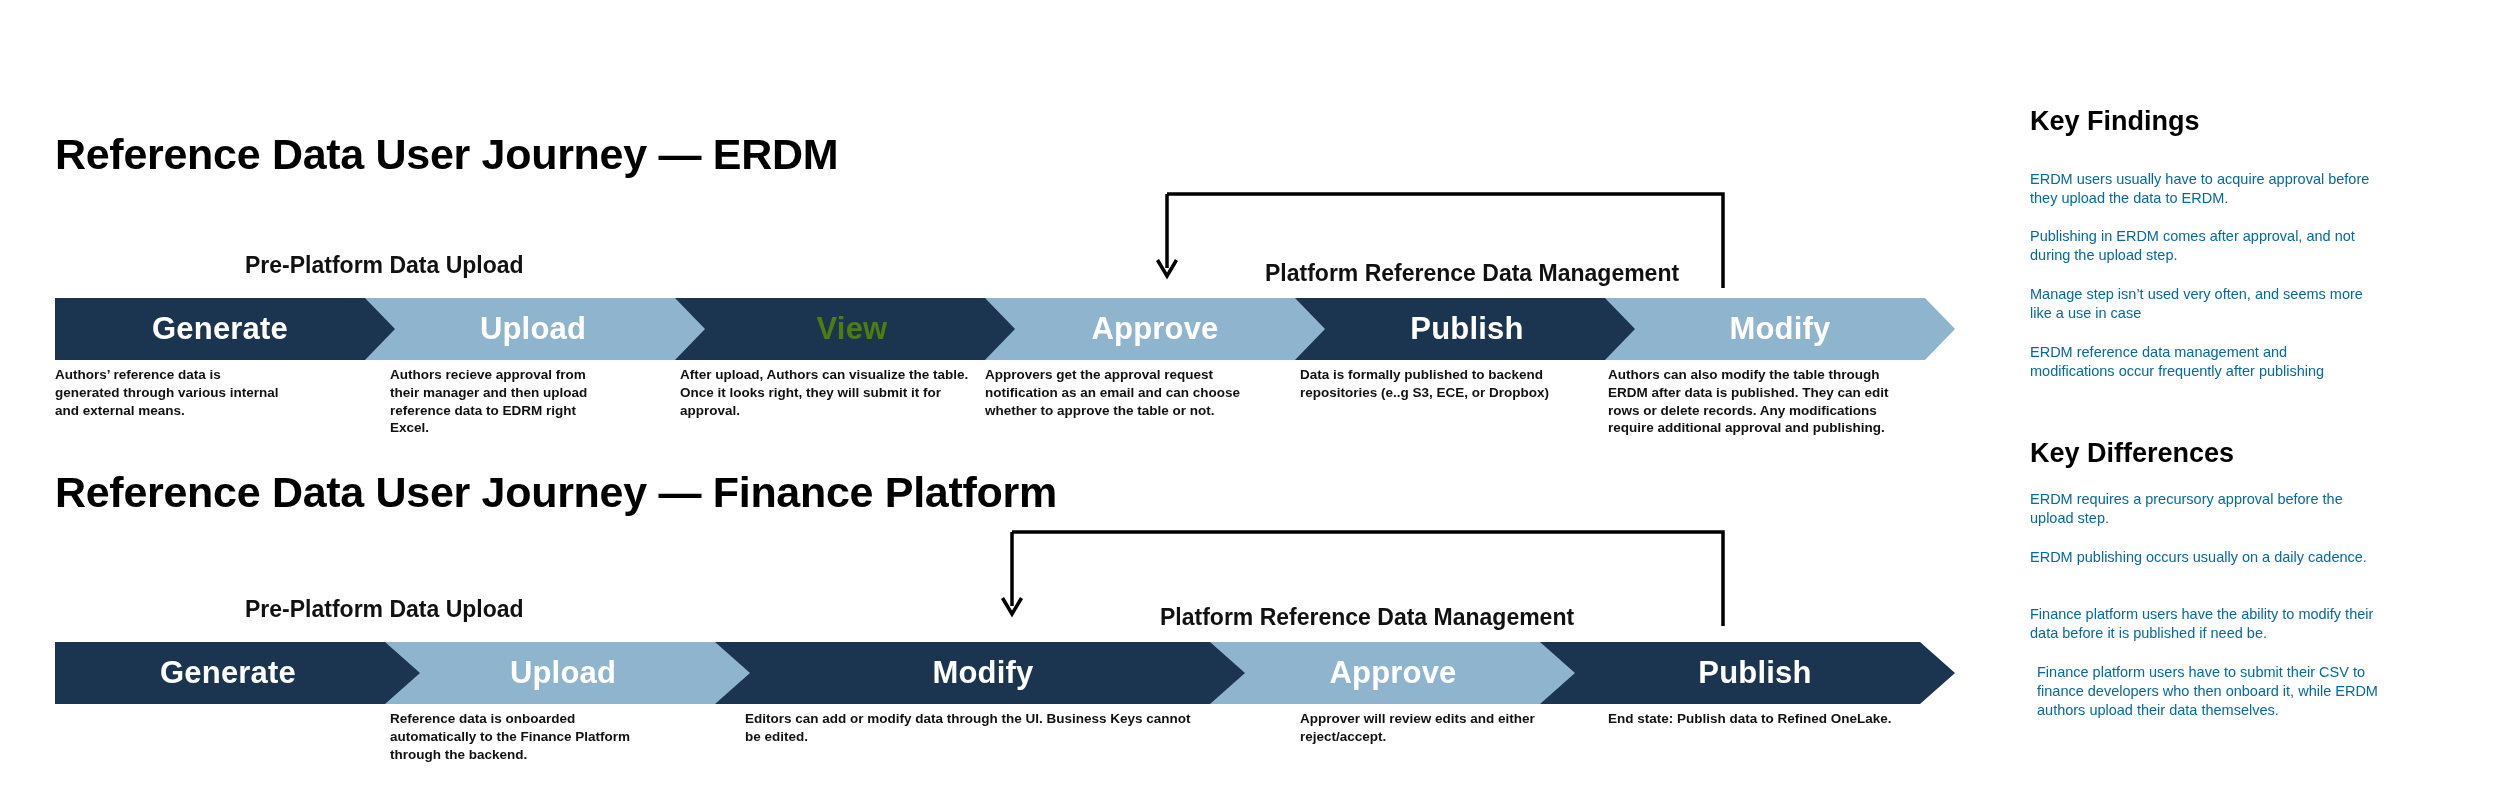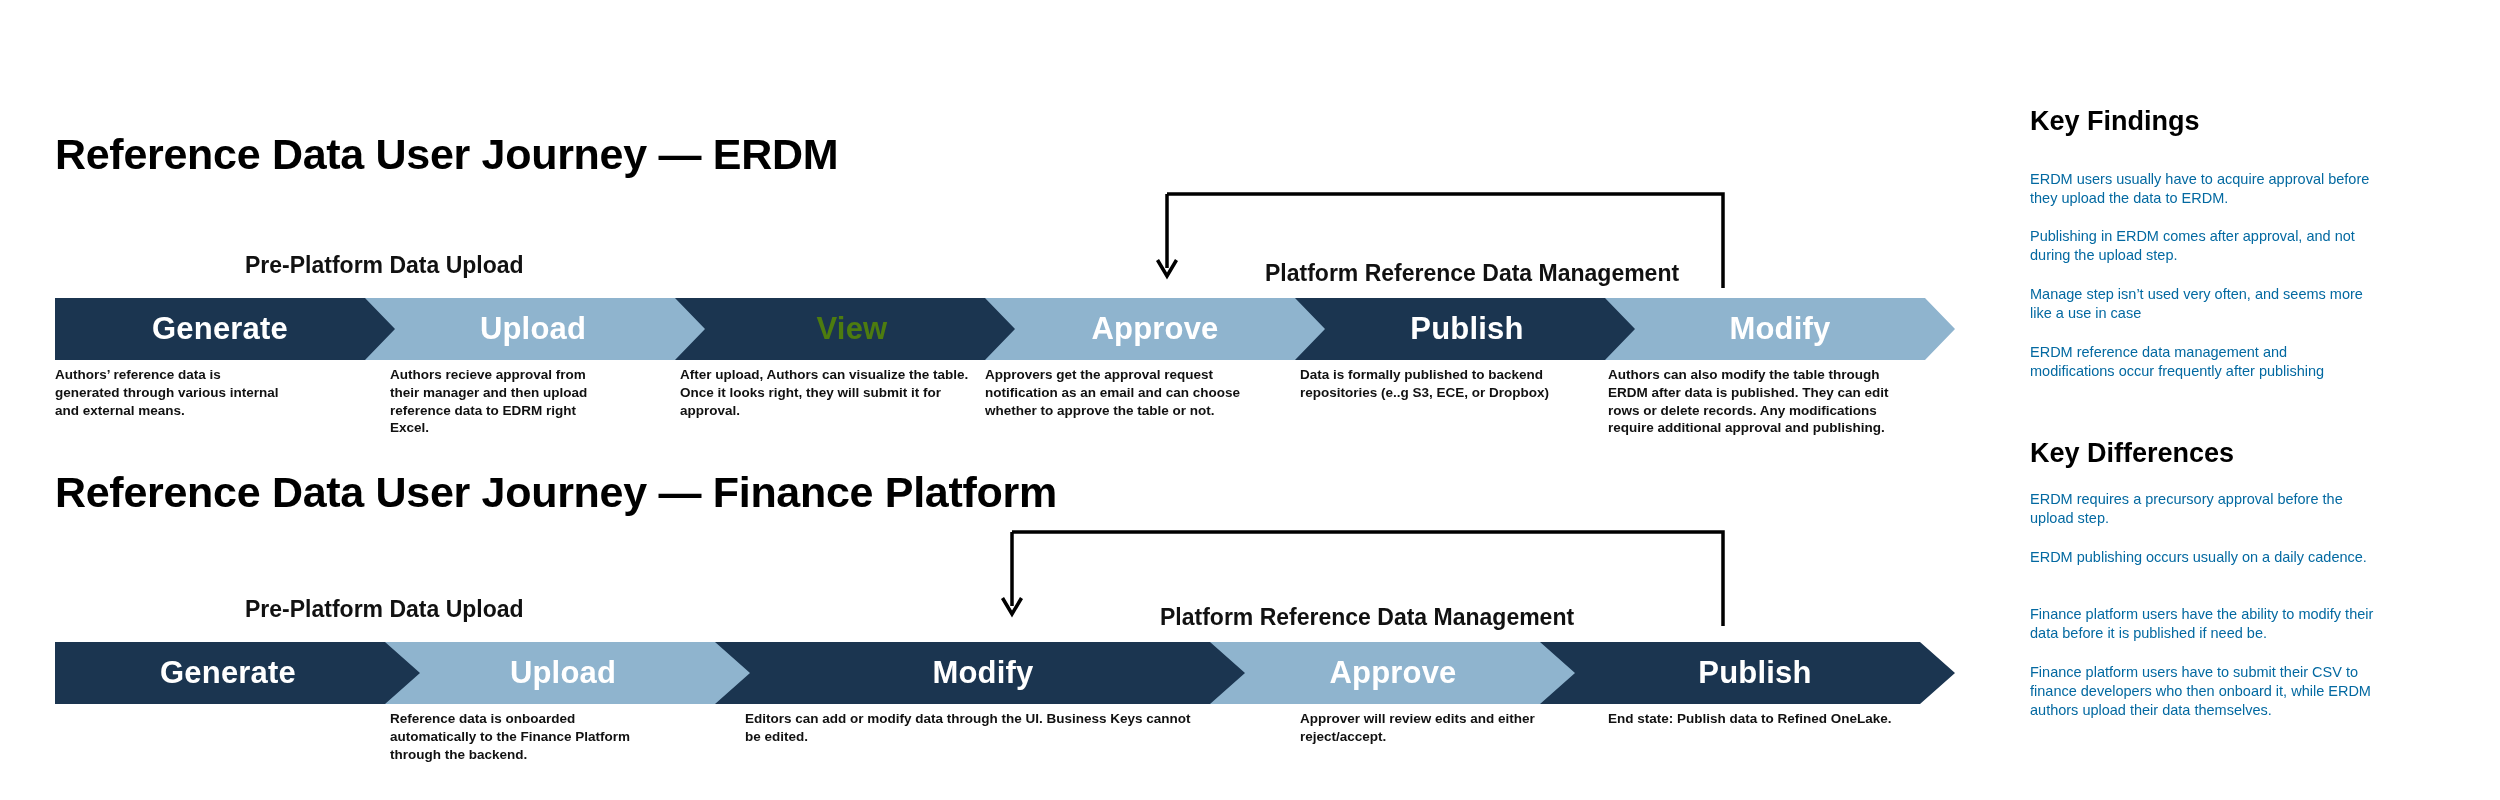--- a/index.html
+++ b/index.html
@@ -226,16 +226,16 @@
     <p class="side-item" style="top:155px;">ERDM users usually have to acquire approval before they upload the data to ERDM.</p>
     <p class="side-item" style="top:212px;">Publishing in ERDM comes after approval, and not during the upload step.</p>
     <p class="side-item" style="top:270px;">Manage step isn’t used very often, and seems more like a use in case</p>
     <p class="side-item" style="top:328px;">ERDM reference data management and modifications occur frequently after publishing</p>
 
     <h2 class="side-head side-head-diffs">Key Differences</h2>
 
     <p class="side-item" style="top:475px;">ERDM requires a precursory approval before the upload step.</p>
     <p class="side-item" style="top:533px;">ERDM publishing occurs usually on a daily cadence.</p>
     <p class="side-item" style="top:590px;">Finance platform users have the ability to modify their data before it is published if need be.</p>
-    <p class="side-item" style="top:648px;">Finance platform users have to submit their CSV to finance developers who then onboard it, while ERDM authors upload their data themselves.</p>
+    <p class="side-item" style="top:648px;margin-left:7px;">Finance platform users have to submit their CSV to finance developers who then onboard it, while ERDM authors upload their data themselves.</p>
   </aside>
 
 </div>
 
 </body></html>

